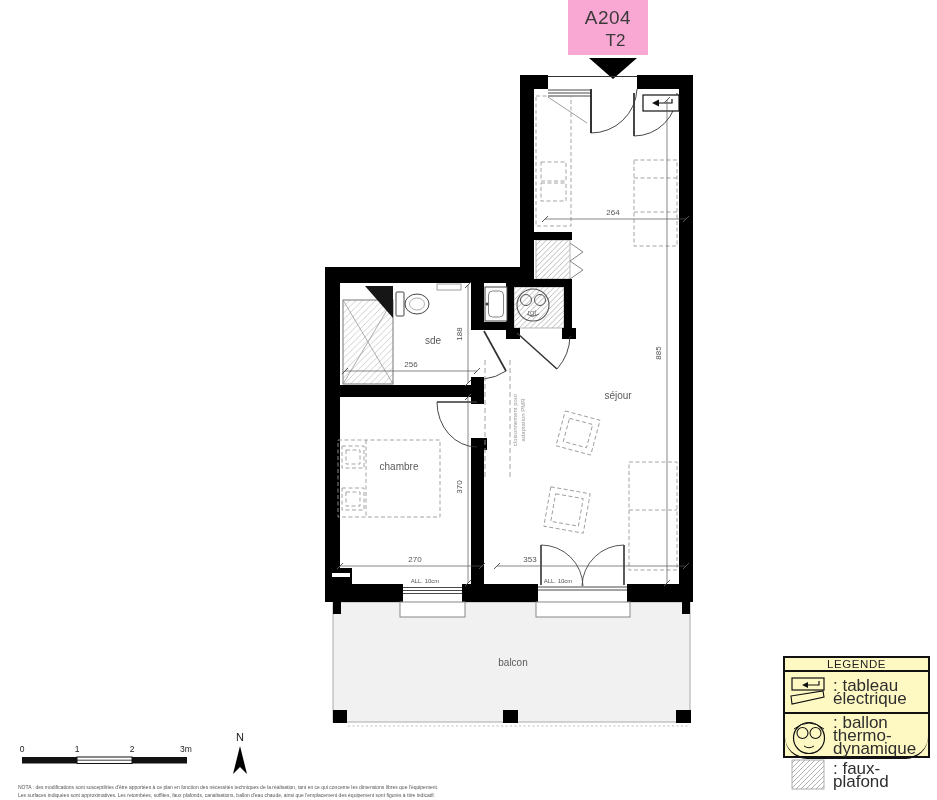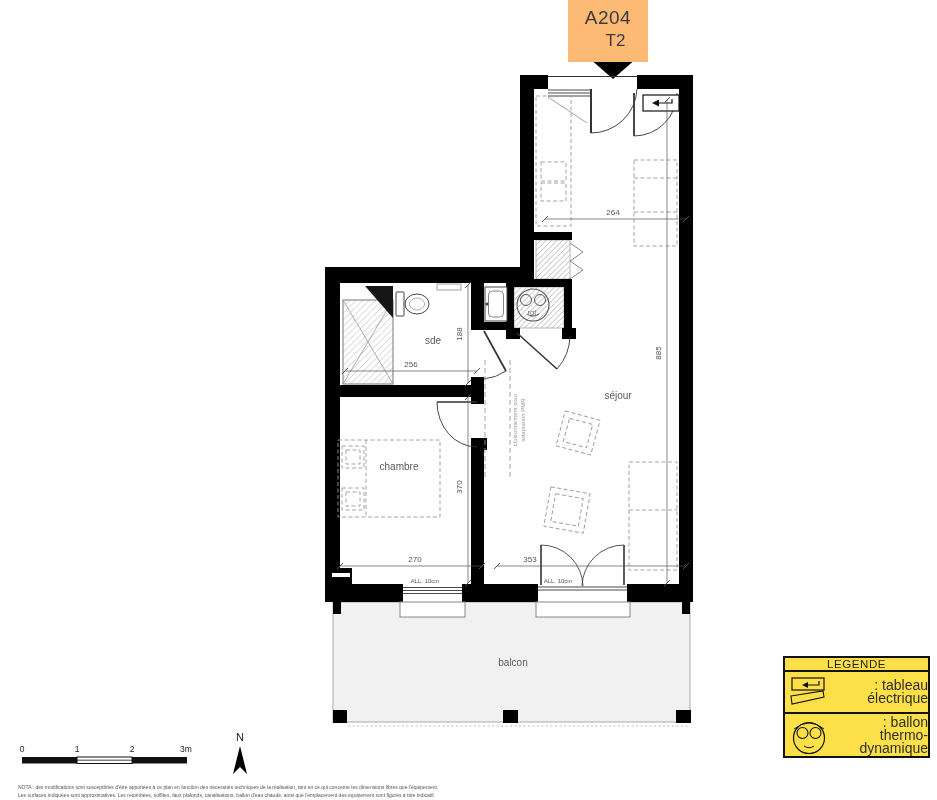--- a/index.html
+++ b/index.html
@@ -1,32 +1,32 @@
 <!DOCTYPE html>
 <html><head>
 <meta charset="utf-8">
 <style>
   html,body{margin:0;padding:0;background:#fff;}
   .stage{position:relative;width:937px;height:800px;background:#fff;overflow:hidden;
          font-family:"Liberation Sans",sans-serif;}
   .plan-svg{position:absolute;left:0;top:0;}
   
-  .unit-label{position:absolute;left:568px;top:0;width:80px;height:62px;background:#fdba74;
+  .unit-label{position:absolute;left:568px;top:0;width:80px;height:55px;background:#f9a8d4;
               text-align:center;color:#3a3a3a;}
   .unit-label .code{font-size:19px;margin-top:7px;letter-spacing:.5px;}
   .unit-label .type{font-size:17px;margin-top:2px;margin-left:15px;}
   
-  .legend{position:absolute;left:783px;top:656px;width:147px;height:102px;background:#fde047;
+  .legend{position:absolute;left:783px;top:656px;width:147px;height:102px;background:#fef9c3;
           border:2px solid #111;box-sizing:border-box;display:flex;flex-direction:column;}
   .legend-header{height:21px;border-bottom:2px solid #111;display:flex;align-items:center;
                  justify-content:center;font-size:11.5px;letter-spacing:.6px;color:#222;}
   .legend-row{display:flex;align-items:center;border-bottom:2px solid #111;flex:none;}
   .legend-row:last-child{border-bottom:none;}
   .legend-icon{width:48px;flex:none;display:flex;align-items:center;justify-content:center;}
-  .legend-text{font-size:14px;color:#2e2e2e;line-height:13px;text-align:right;}
+  .legend-text{font-size:17px;color:#2e2e2e;line-height:13px;}
   .lr1{height:40px;}.lr2{height:43px;border-radius:22px;}.lr3{flex:1;}
   
   .nota{position:absolute;left:18px;top:784px;width:640px;font-size:5px;line-height:7.5px;
         color:#555;}
   svg text{font-family:"Liberation Sans",sans-serif;}
   .room-lbl{font-size:10px;fill:#5a5a5a;}
   .room-lbl-sm{font-size:7.5px;fill:#777;}
   .dim-txt{font-size:8px;fill:#555;}
   .dim-sm{font-size:6px;fill:#555;}
   .pmr-txt{font-size:6px;fill:#999;}
@@ -296,20 +296,33 @@
           <circle cx="26.5" cy="17" r="5.5" fill="none" stroke="#111" stroke-width="1.1"></circle>
           <path d="M5,13 Q20,1 35,13" fill="none" stroke="#111" stroke-width="1"></path>
           <path d="M15,30 q5,3.5 10,0" fill="none" stroke="#111" stroke-width="1"></path>
         </svg>
       </span>
       <span class="legend-text">
         <div>: ballon thermo-</div>
         <div>dynamique</div>
       </span>
     </div>
+    <div class="legend-row lr3">
+      <span class="legend-icon">
+        <svg width="36" height="32" viewBox="0 0 36 32">
+          <defs>
+            <pattern id="legHatch" width="5" height="5" patternUnits="userSpaceOnUse">
+              <path d="M0,5 L5,0" stroke="#aaa" stroke-width="0.9" fill="none"></path>
+            </pattern>
+          </defs>
+          <rect x="1" y="1" width="32" height="29" fill="url(#legHatch)" stroke="#999" stroke-width="0.8"></rect>
+        </svg>
+      </span>
+      <span class="legend-text">: faux-plafond</span>
+    </div>
   </div>
 
   <div class="nota">
     <div>NOTA : des modifications sont susceptibles d'être apportées à ce plan en fonction des nécessités techniques de la réalisation, tant en ce qui concerne les dimensions libres que l'équipement.</div>
     <div>Les surfaces indiquées sont approximatives. Les retombées, soffites, faux plafonds, canalisations, ballon d'eau chaude, ainsi que l'emplacement des équipement sont figurés à titre indicatif.</div>
   </div>
 
 </div>
 
 </body></html>

